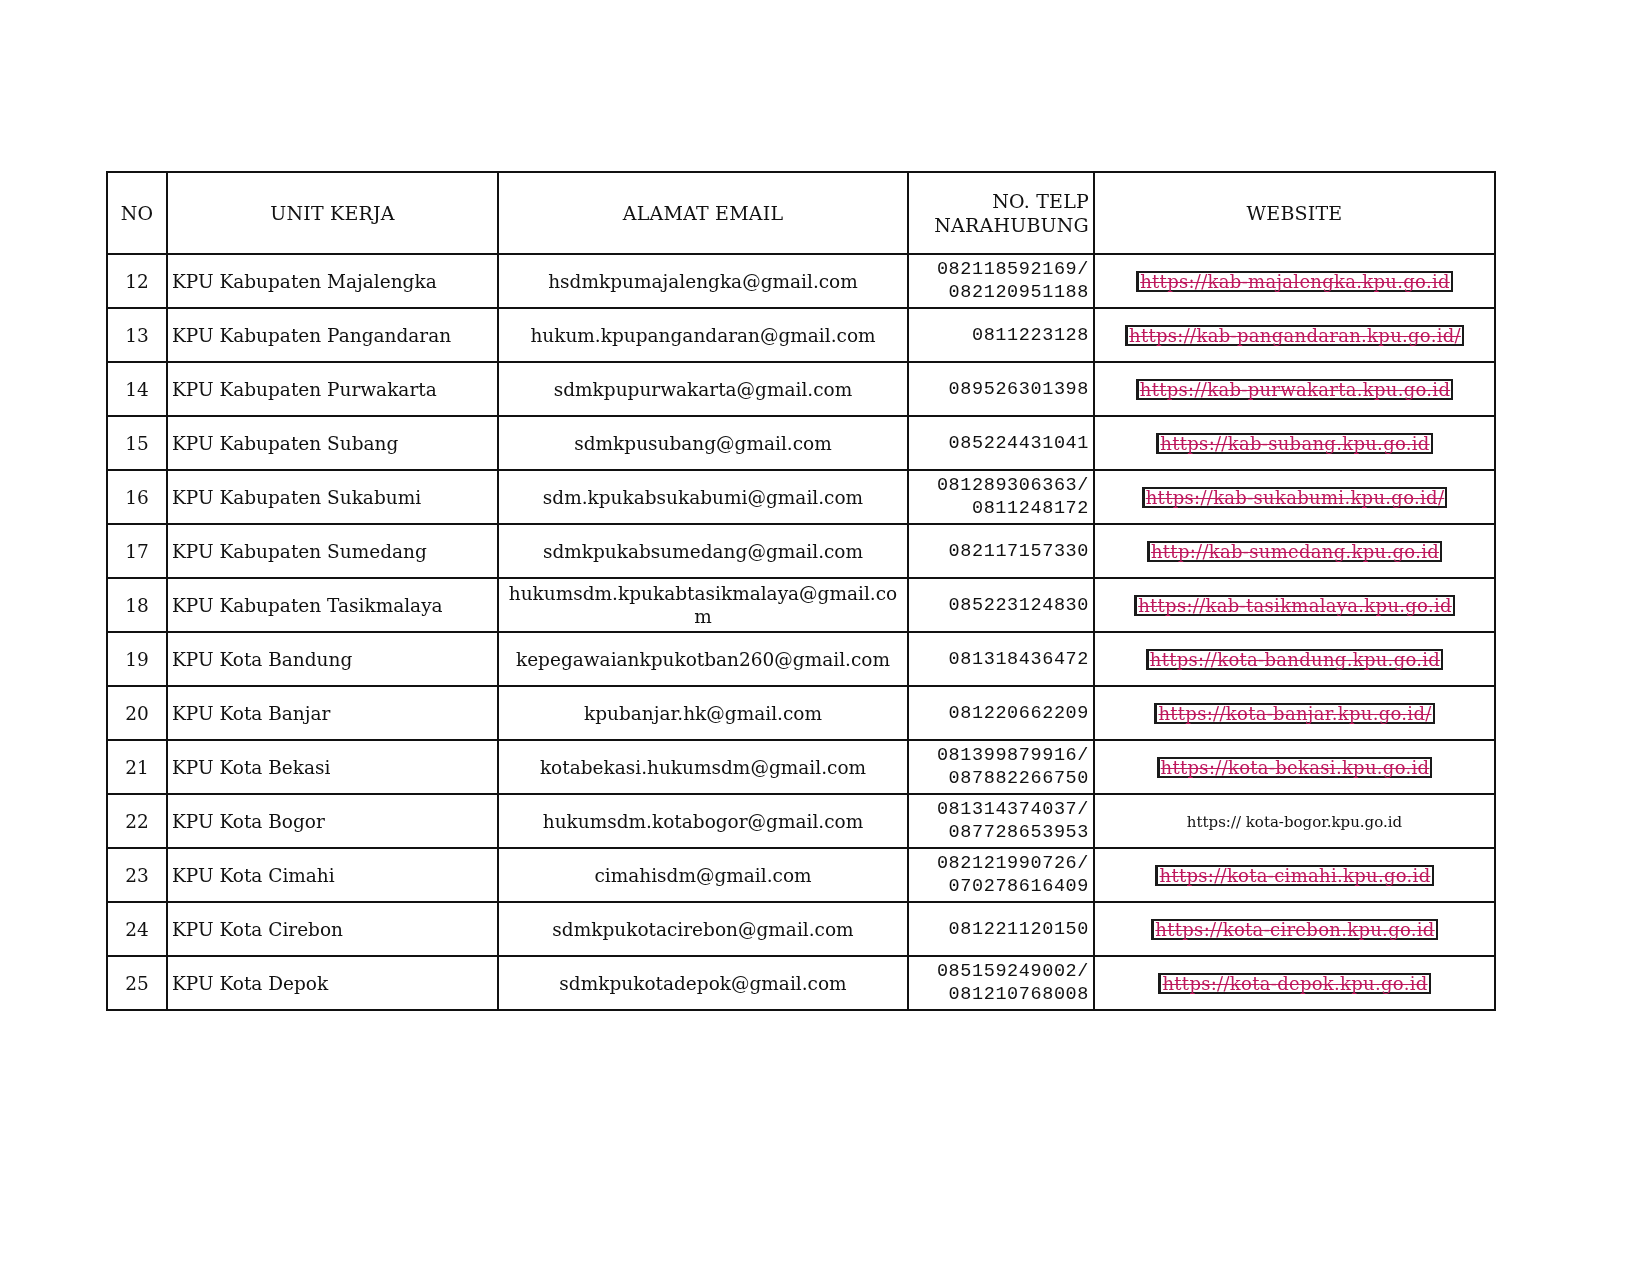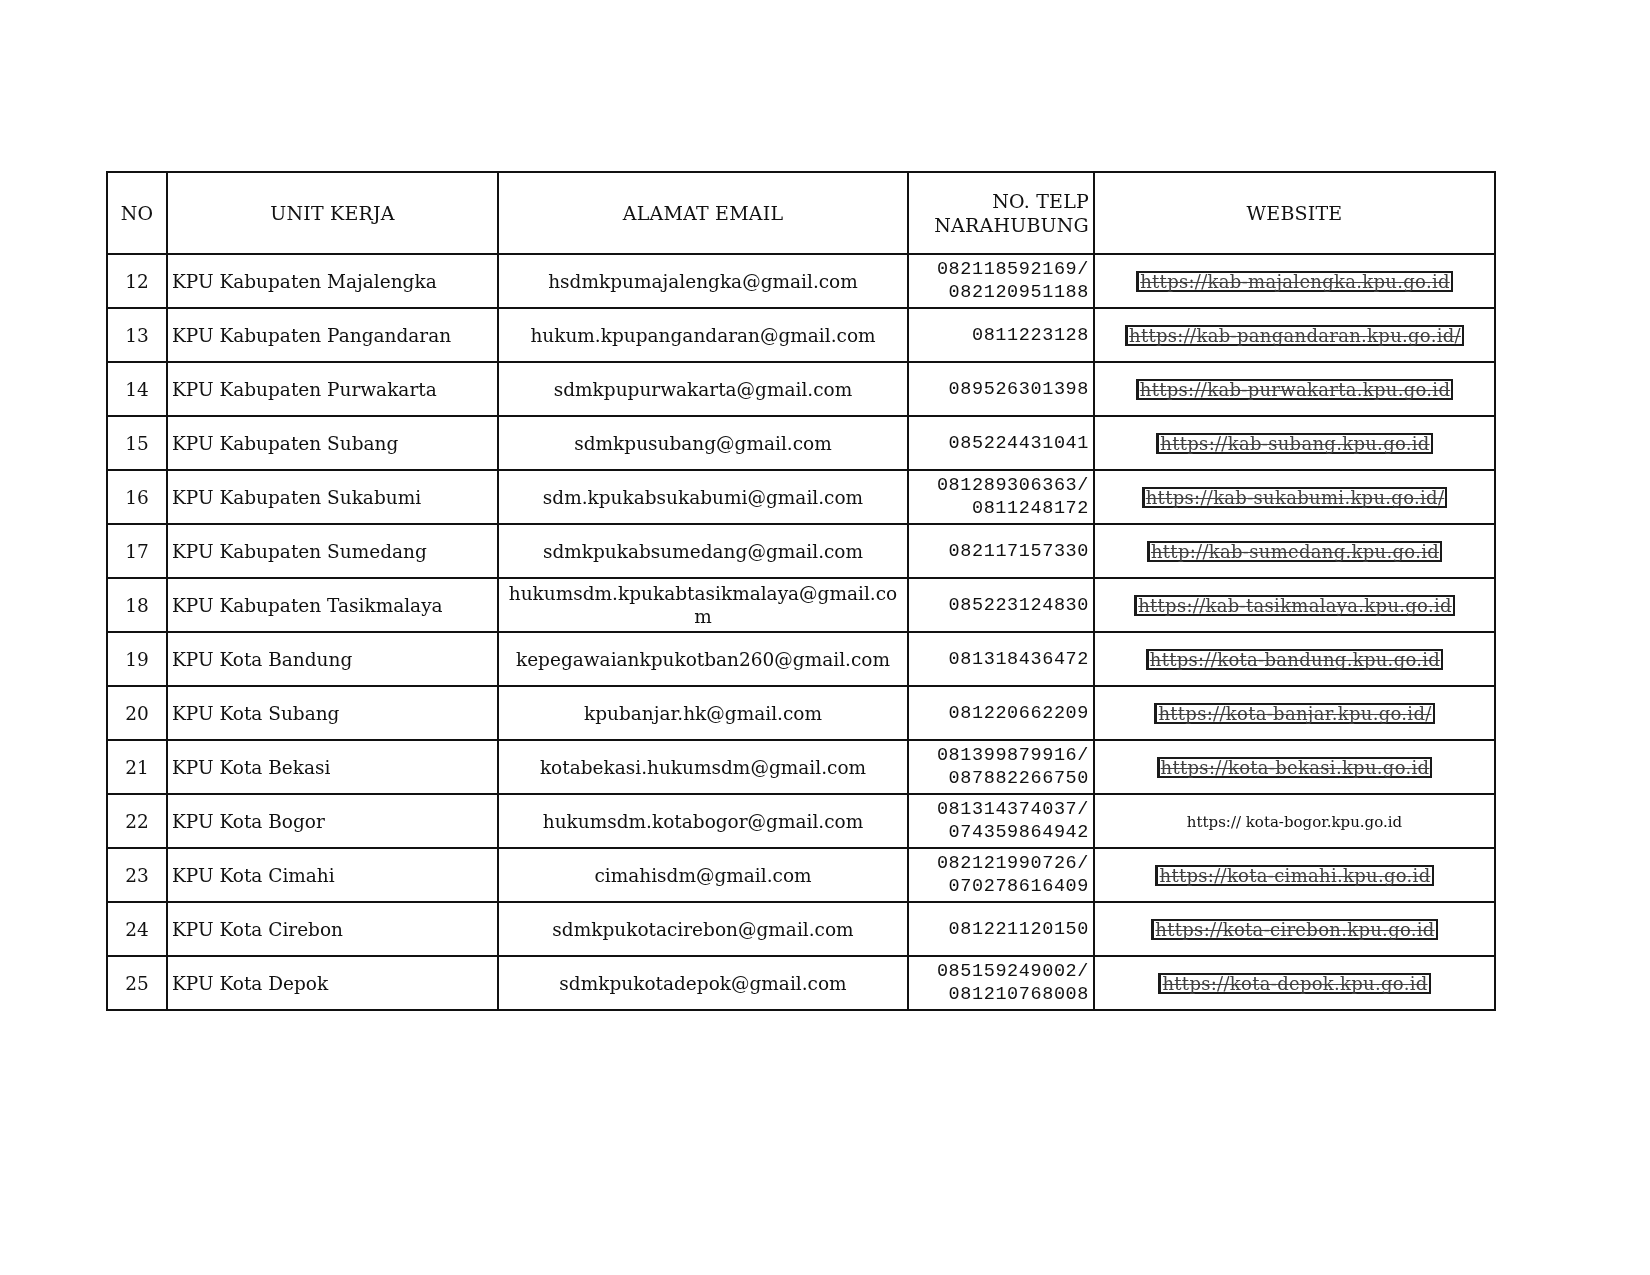--- a/index.html
+++ b/index.html
@@ -69,21 +69,21 @@
   td.web { text-align: center; white-space: nowrap; }
   .link-box {
     display: inline-block;
     border: 2px solid #1a1a1a;
     border-left-width: 3px;
     padding: 0 1px;
     line-height: 17px;
     height: 17px;
     text-decoration: line-through;
     text-decoration-thickness: 1px;
-    color: #404040;
+    color: #be185d;
     cursor: pointer;
     font-size: 18px;
     letter-spacing: 0.3px;
   }
   .plain-web {
     display: inline-block;
     font-size: 15px;
   }
   .telp-line { display: block; text-align: right; }
 </style>
@@ -181,21 +181,21 @@
           <td class="no">19</td>
           <td class="unit">KPU Kota Bandung</td>
           <td class="email">kepegawaiankpukotban260@gmail.com</td>
           <td class="telp">
             <span class="telp-line">081318436472</span>
           </td>
           <td class="web"><span class="link-box">https://kota-bandung.kpu.go.id</span></td>
         </tr>
         <tr>
           <td class="no">20</td>
-          <td class="unit">KPU Kota Subang</td>
+          <td class="unit">KPU Kota Banjar</td>
           <td class="email">kpubanjar.hk@gmail.com</td>
           <td class="telp">
             <span class="telp-line">081220662209</span>
           </td>
           <td class="web"><span class="link-box">https://kota-banjar.kpu.go.id/</span></td>
         </tr>
         <tr>
           <td class="no">21</td>
           <td class="unit">KPU Kota Bekasi</td>
           <td class="email">kotabekasi.hukumsdm@gmail.com</td>
@@ -204,21 +204,21 @@
             <span class="telp-line">087882266750</span>
           </td>
           <td class="web"><span class="link-box">https://kota-bekasi.kpu.go.id</span></td>
         </tr>
         <tr>
           <td class="no">22</td>
           <td class="unit">KPU Kota Bogor</td>
           <td class="email">hukumsdm.kotabogor@gmail.com</td>
           <td class="telp">
             <span class="telp-line">081314374037/</span>
-            <span class="telp-line">074359864942</span>
+            <span class="telp-line">087728653953</span>
           </td>
           <td class="web"><span class="plain-web">https:// kota-bogor.kpu.go.id</span></td>
         </tr>
         <tr>
           <td class="no">23</td>
           <td class="unit">KPU Kota Cimahi</td>
           <td class="email">cimahisdm@gmail.com</td>
           <td class="telp">
             <span class="telp-line">082121990726/</span>
             <span class="telp-line">070278616409</span>

